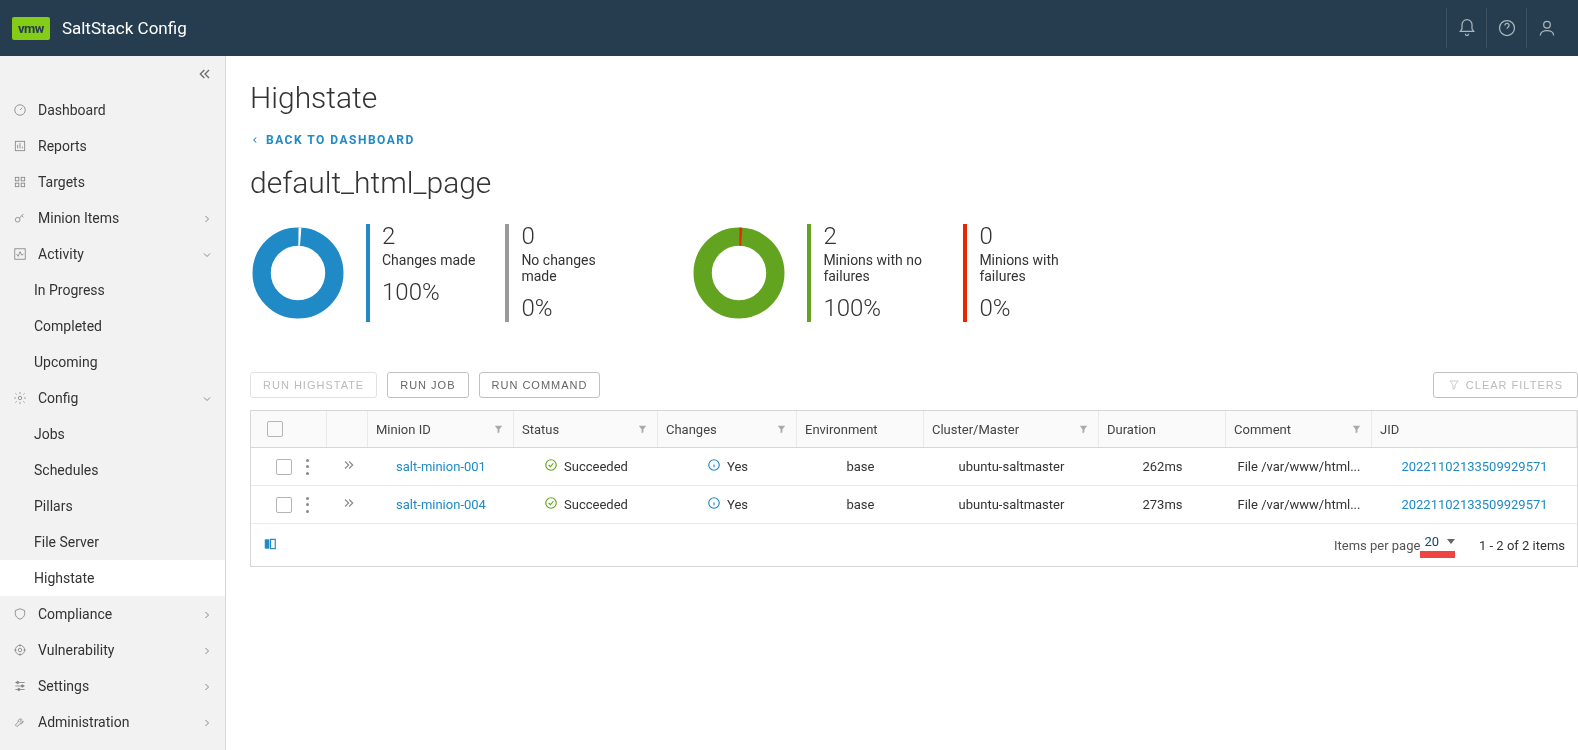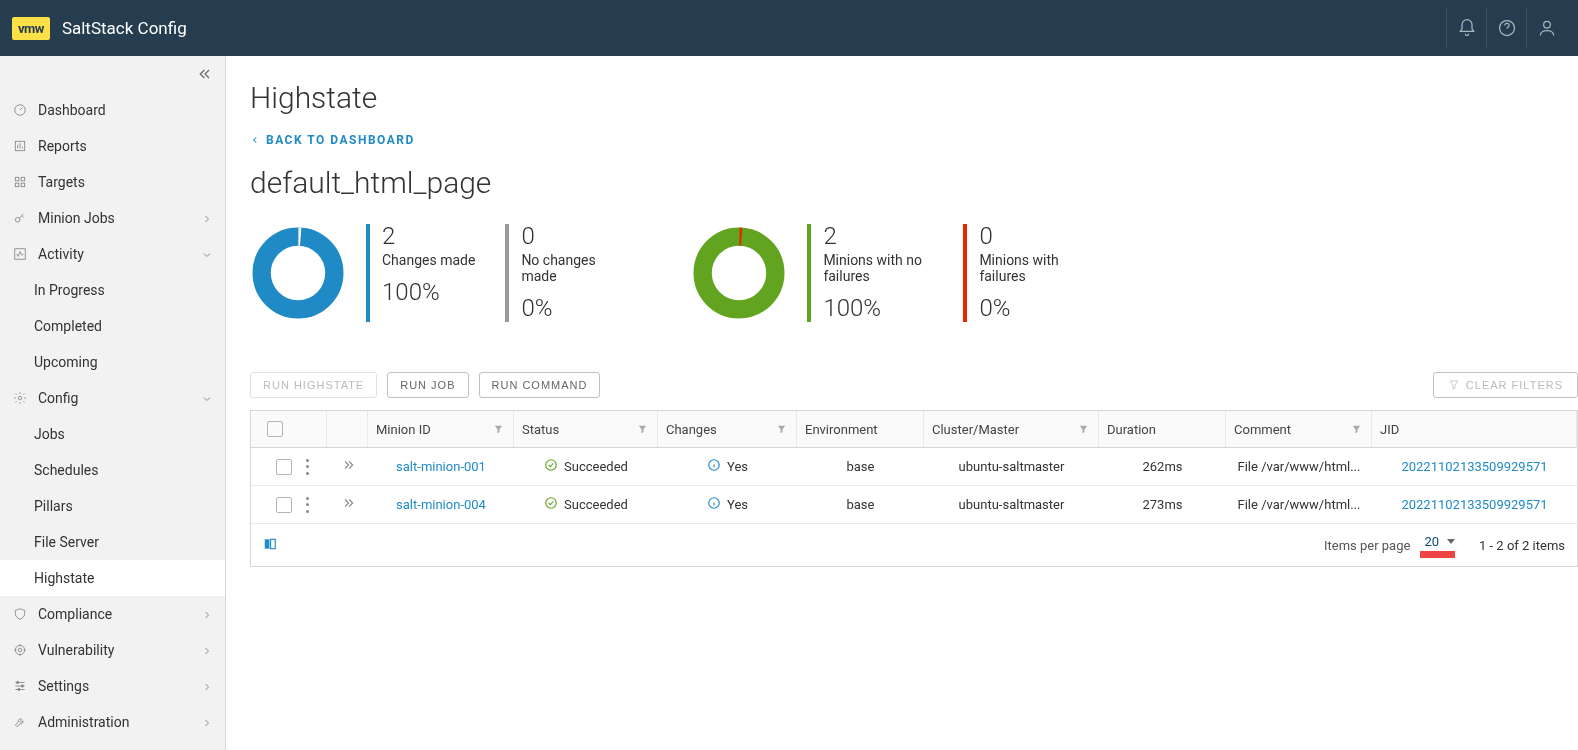--- a/index.html
+++ b/index.html
@@ -17,21 +17,21 @@
 .topbar {
   height: 56px;
   background: #253d4f;
   color: #fff;
   display: flex;
   align-items: center;
   padding: 0 12px;
 }
 .topbar .brand { display: flex; align-items: center; gap: 12px; font-size: 17px; font-weight: 400; }
 .topbar .logo {
-  background: #fde047;
+  background: #84cc16;
   color: #253d4f;
   font-weight: bold;
   font-size: 13px;
   padding: 4px 6px;
   border-radius: 2px;
   letter-spacing: -0.5px;
 }
 .topbar .spacer { flex: 1; }
 .topbar .top-icon {
   width: 40px;
@@ -149,21 +149,21 @@
 .kebab span { width: 3px; height: 3px; background: #888; border-radius: 50%; }
 .expand-chev svg { width: 14px; height: 14px; stroke: #888; fill: none; stroke-width: 2;}
 
 .status-icon svg { width: 14px; height: 14px; }
 .info-icon svg { width: 14px; height: 14px; }
 
 
 .tfoot { display: flex; align-items: center; padding: 8px 12px; background: #fff; font-size: 13px; }
 .tfoot .col-toggle svg { width: 14px; height: 14px; fill: #1f8ac6; }
 .tfoot .spacer { flex: 1; }
-.tfoot .per-page { display: flex; align-items: center; gap: 10px; color: #555; margin-right: 24px;}
+.tfoot .per-page { display: flex; align-items: center; color: #555; margin-right: 24px;}
 .tfoot .select {
   border-bottom: 7px solid #ef4444; padding: 2px 16px 2px 4px; position: relative; color: #0c4a6e;
 }
 .tfoot .select::after {
   content: ""; position: absolute; right: 0; top: 7px;
   border-left: 4px solid transparent; border-right: 4px solid transparent; border-top: 5px solid #666;
 }
 </style>
 </head>
 <body>
@@ -231,21 +231,21 @@
         </span>
       <span>Targets</span>
     </div>
     <div class="nav-item">
       <span class="nav-icon">
           <svg viewBox="0 0 24 24">
             <circle cx="8" cy="15" r="4"></circle>
             <path d="M11 12l7-7 M15 8l3 3"></path>
           </svg>
         </span>
-      <span>Minion Jobs</span>
+      <span>Minion Items</span>
       <span class="chev"><svg viewBox="0 0 24 24">
             <path d="M9 6l6 6-6 6"></path>
           </svg></span>
     </div>
     <div class="nav-item">
       <span class="nav-icon">
           <svg viewBox="0 0 24 24">
             <rect x="3" y="3" width="18" height="18"></rect>
             <path d="M6 12l3 4 3-8 3 6 3-2"></path>
           </svg>

